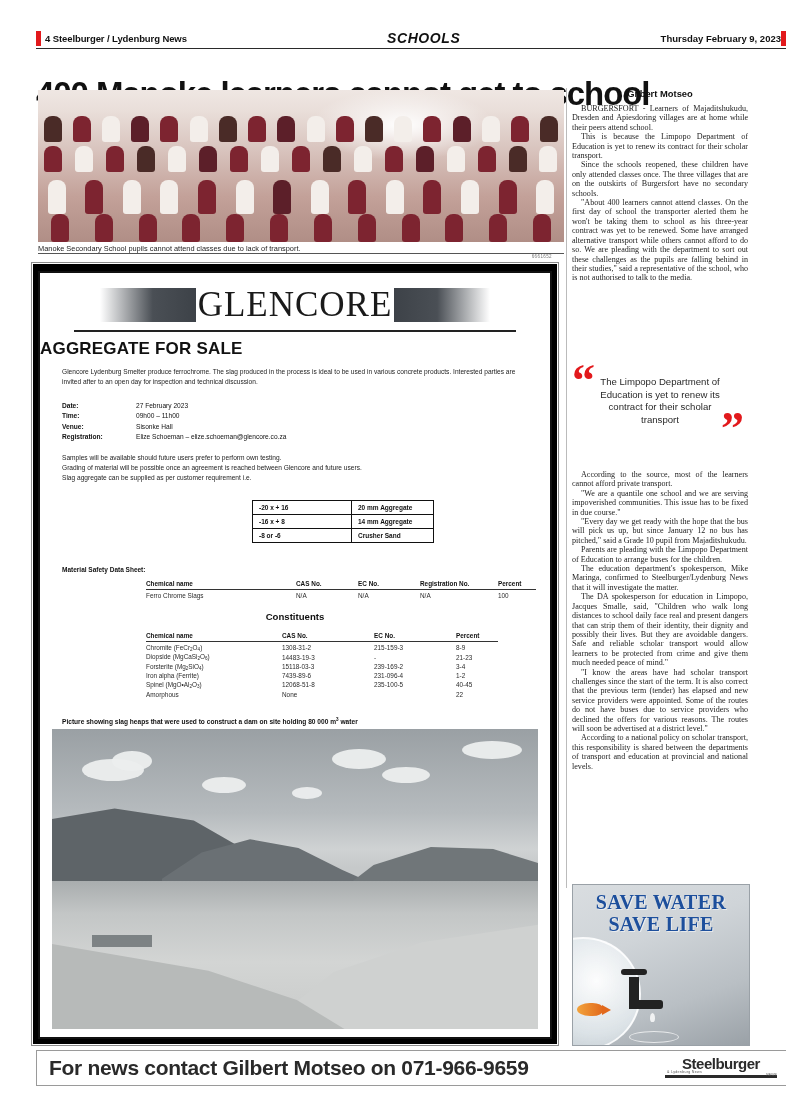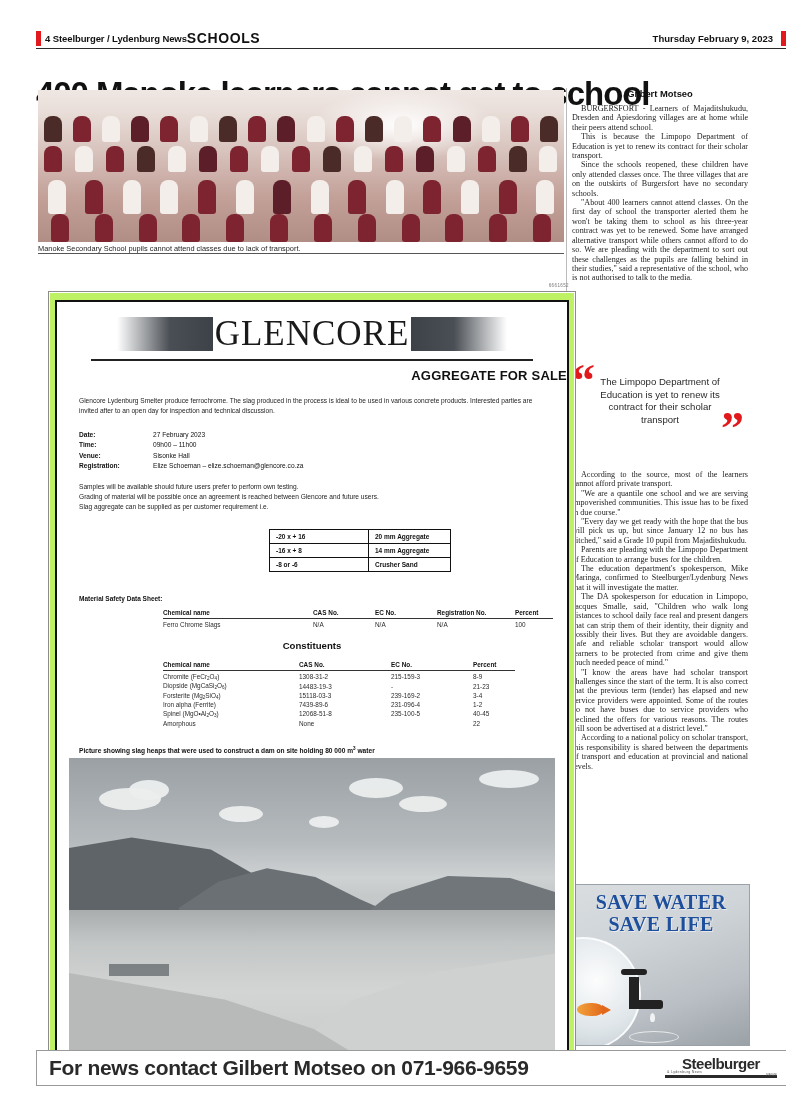--- a/index.html
+++ b/index.html
@@ -3,22 +3,22 @@
 <meta charset="utf-8">
 <style>
   html,body{margin:0;padding:0;background:#ffffff;}
   body{width:786px;height:1113px;font-family:"Liberation Sans",sans-serif;color:#111;}
   .page{position:relative;width:786px;height:1113px;overflow:hidden;background:#fff;}
 
   
   .masthead{position:absolute;left:36px;top:28px;width:750px;height:20px;display:flex;align-items:center;}
   .mast-bar{width:5px;height:15px;background:#e2191c;flex:0 0 auto;}
   .mast-left{font-size:9.5px;font-weight:bold;letter-spacing:-0.1px;margin-left:4px;white-space:nowrap;}
-  .mast-center{flex:1;text-align:left;font-size:14px;font-weight:bold;letter-spacing:0.6px;font-family:"Liberation Sans",sans-serif;}
-  .mast-right{font-size:9.5px;font-weight:bold;margin-right:8px;white-space:nowrap;}
+  .mast-center{flex:1;text-align:center;font-size:14px;font-weight:bold;letter-spacing:0.6px;font-family:"Liberation Sans",sans-serif;font-style:italic;}
+  .mast-right{font-size:9.5px;font-weight:bold;margin-right:0;white-space:nowrap;}
   .rule-top{position:absolute;left:36px;top:48px;width:750px;height:1px;background:#2a2a2a;}
 
   
   .headline{position:absolute;left:36px;top:52px;width:660px;font-size:34px;line-height:36px;
             font-weight:bold;letter-spacing:-1.1px;font-family:"Liberation Sans",sans-serif;
             transform:scaleX(0.97);transform-origin:left center;color:#111;}
 
   
   .photo-top{position:absolute;left:38px;top:90px;width:526px;height:152px;overflow:hidden;background:#c9a9a2;}
   .photo-cap{position:absolute;left:38px;top:244px;width:526px;font-size:7.4px;color:#222;}
@@ -57,33 +57,33 @@
                  border-top:5px solid transparent;border-bottom:5px solid transparent;}
   .sw-tap{position:absolute;left:56px;top:92px;width:10px;height:30px;background:#222;}
   .sw-tap2{position:absolute;left:56px;top:115px;width:34px;height:9px;background:#222;border-radius:0 3px 3px 0;}
   .sw-handle{position:absolute;left:48px;top:84px;width:26px;height:6px;background:#222;border-radius:3px;}
   .sw-drop{position:absolute;left:77px;top:128px;width:5px;height:9px;border-radius:50% 50% 50% 50%/60% 60% 40% 40%;
            background:rgba(255,255,255,.8);}
   .sw-ripple{position:absolute;left:56px;top:146px;width:48px;height:10px;border-radius:50%;
              border:1px solid rgba(255,255,255,.7);}
 
   
-  .advert{position:absolute;left:48px;top:262px;width:526px;height:782px;background:#bef264;
-          border:1px solid #8c8c8c;box-shadow:0 0 0 1px #ffffff inset;margin-top:29px;}
+  .advert{position:absolute;left:31px;top:262px;width:526px;height:782px;background:#000000;
+          border:1px solid #8c8c8c;box-shadow:0 0 0 1px #ffffff inset;}
   .ad-inner{position:absolute;left:6px;top:8px;right:6px;bottom:6px;border:2px solid #111;background:#fff;}
   .ad-refno{position:absolute;right:6px;top:-9px;font-size:4.5px;color:#777;letter-spacing:.4px;}
 
   .logo-row{position:absolute;left:22px;top:10px;right:22px;height:44px;display:flex;align-items:center;justify-content:center;}
   .logo-fade-l{width:96px;height:34px;background:linear-gradient(90deg,rgba(70,75,80,0) 0%,#4a4f55 55%,#3d4248 100%);}
   .logo-fade-r{width:96px;height:34px;background:linear-gradient(270deg,rgba(70,75,80,0) 0%,#4a4f55 55%,#3d4248 100%);}
   .logo-word{font-family:"Liberation Serif",serif;font-size:35px;letter-spacing:1px;color:#1a1a1a;
              padding:0 2px;line-height:40px;}
   .logo-rule{position:absolute;left:34px;top:57px;right:34px;height:2px;background:#222;}
 
-  .ad-h1{position:absolute;left:0;right:0;top:66px;text-align:right;font-size:13px;font-weight:bold;letter-spacing:.2px;}
+  .ad-h1{position:absolute;left:0;right:0;top:66px;text-align:left;font-size:17px;font-weight:bold;letter-spacing:.2px;}
 
   .ad-body{position:absolute;left:22px;right:18px;top:94px;font-size:6.6px;line-height:9.6px;color:#232323;}
   .ad-body p{margin:0 0 8px 0;}
 
   .meta{position:absolute;left:22px;top:128px;font-size:6.6px;line-height:10.4px;}
   .meta-row{display:flex;}
   .meta-k{width:74px;font-weight:bold;}
   .meta-v{}
 
   .ad-body2{position:absolute;left:22px;right:18px;top:180px;font-size:6.6px;line-height:9.8px;color:#232323;}

